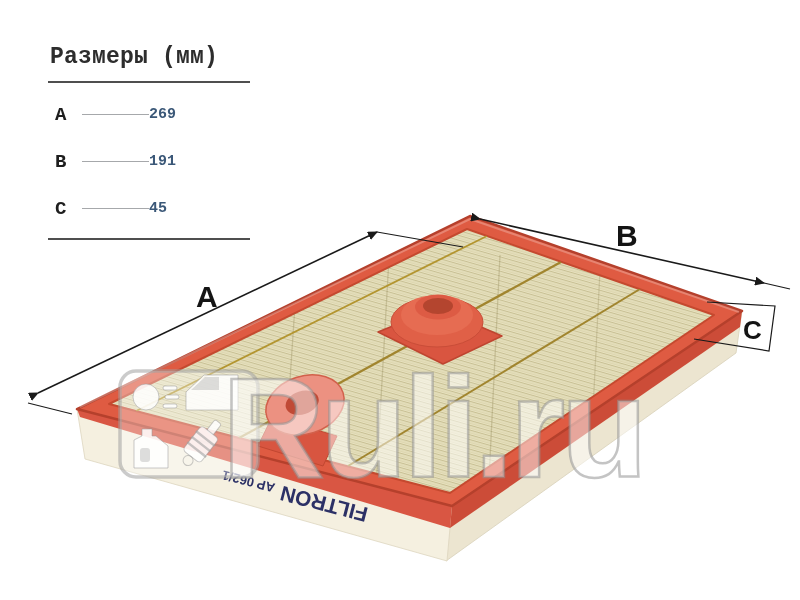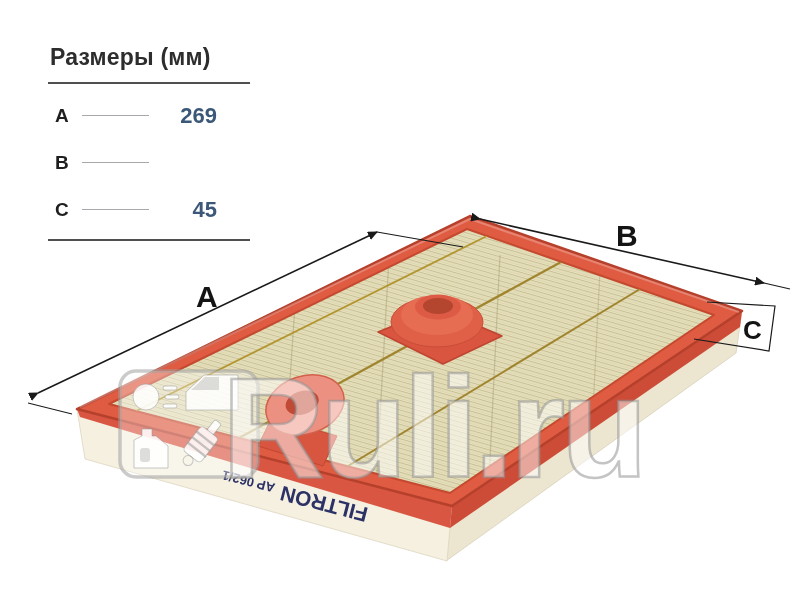--- a/index.html
+++ b/index.html
@@ -1,28 +1,28 @@
 <!DOCTYPE html>
 <html><head>
 <meta charset="utf-8">
 <style>
   html,body{margin:0;padding:0;background:#fff;}
   .canvas{
     position:relative;width:800px;height:600px;background:#ffffff;
     overflow:hidden;font-family:"Liberation Sans",sans-serif;
   }
   
-  .dim-panel{position:absolute;left:48px;top:44px;width:202px;}
+  .dim-panel{position:absolute;left:48px;top:44px;width:202px;font-family:Liberation Mono, monospace;}
   .dim-title{font-size:23px;font-weight:bold;color:#2d2d2d;margin:0 0 11px 2px;letter-spacing:.2px;}
   .rule{height:2px;background:#4f4f4f;}
   .dim-rows{padding-top:8px;}
   .dim-row{display:flex;align-items:center;height:47px;padding-left:7px;}
   .dim-row .lbl{font-weight:bold;font-size:19px;color:#1e1e1e;width:27px;}
   .dim-row .dash{width:67px;height:1px;background:#a6a8ab;}
-  .dim-row .val{font-weight:bold;font-size:22px;color:#3b5878;flex:1;text-align:right;padding-right:33px;}
+  .dim-row .val{font-weight:bold;font-size:15px;color:#3b5878;flex:1;padding-right:33px;}
   .rule-bottom{margin-top:6px;}
   
   .photo-svg{position:absolute;left:0;top:0;}
   .dimlabel{font-family:"Liberation Sans",sans-serif;font-weight:bold;fill:#141414;}
   .brandtxt{font-family:"Liberation Sans",sans-serif;font-weight:bold;fill:#2c3166;}
   .wm-text{font-family:"Liberation Sans",sans-serif;font-weight:bold;
            fill:rgba(255,255,255,.5);stroke:rgba(148,148,148,.55);stroke-width:2.5px;}
 </style>
 </head>
 <body>
@@ -34,20 +34,21 @@
     <div class="rule"></div>
     <div class="dim-rows">
       <div class="dim-row">
         <span class="lbl">A</span>
         <span class="dash"></span>
         <span class="val">269</span>
       </div>
       <div class="dim-row">
         <span class="lbl">B</span>
         <span class="dash"></span>
+        <span class="val">191</span>
       </div>
       <div class="dim-row">
         <span class="lbl">C</span>
         <span class="dash"></span>
         <span class="val">45</span>
       </div>
     </div>
     <div class="rule rule-bottom"></div>
   </div>
 

